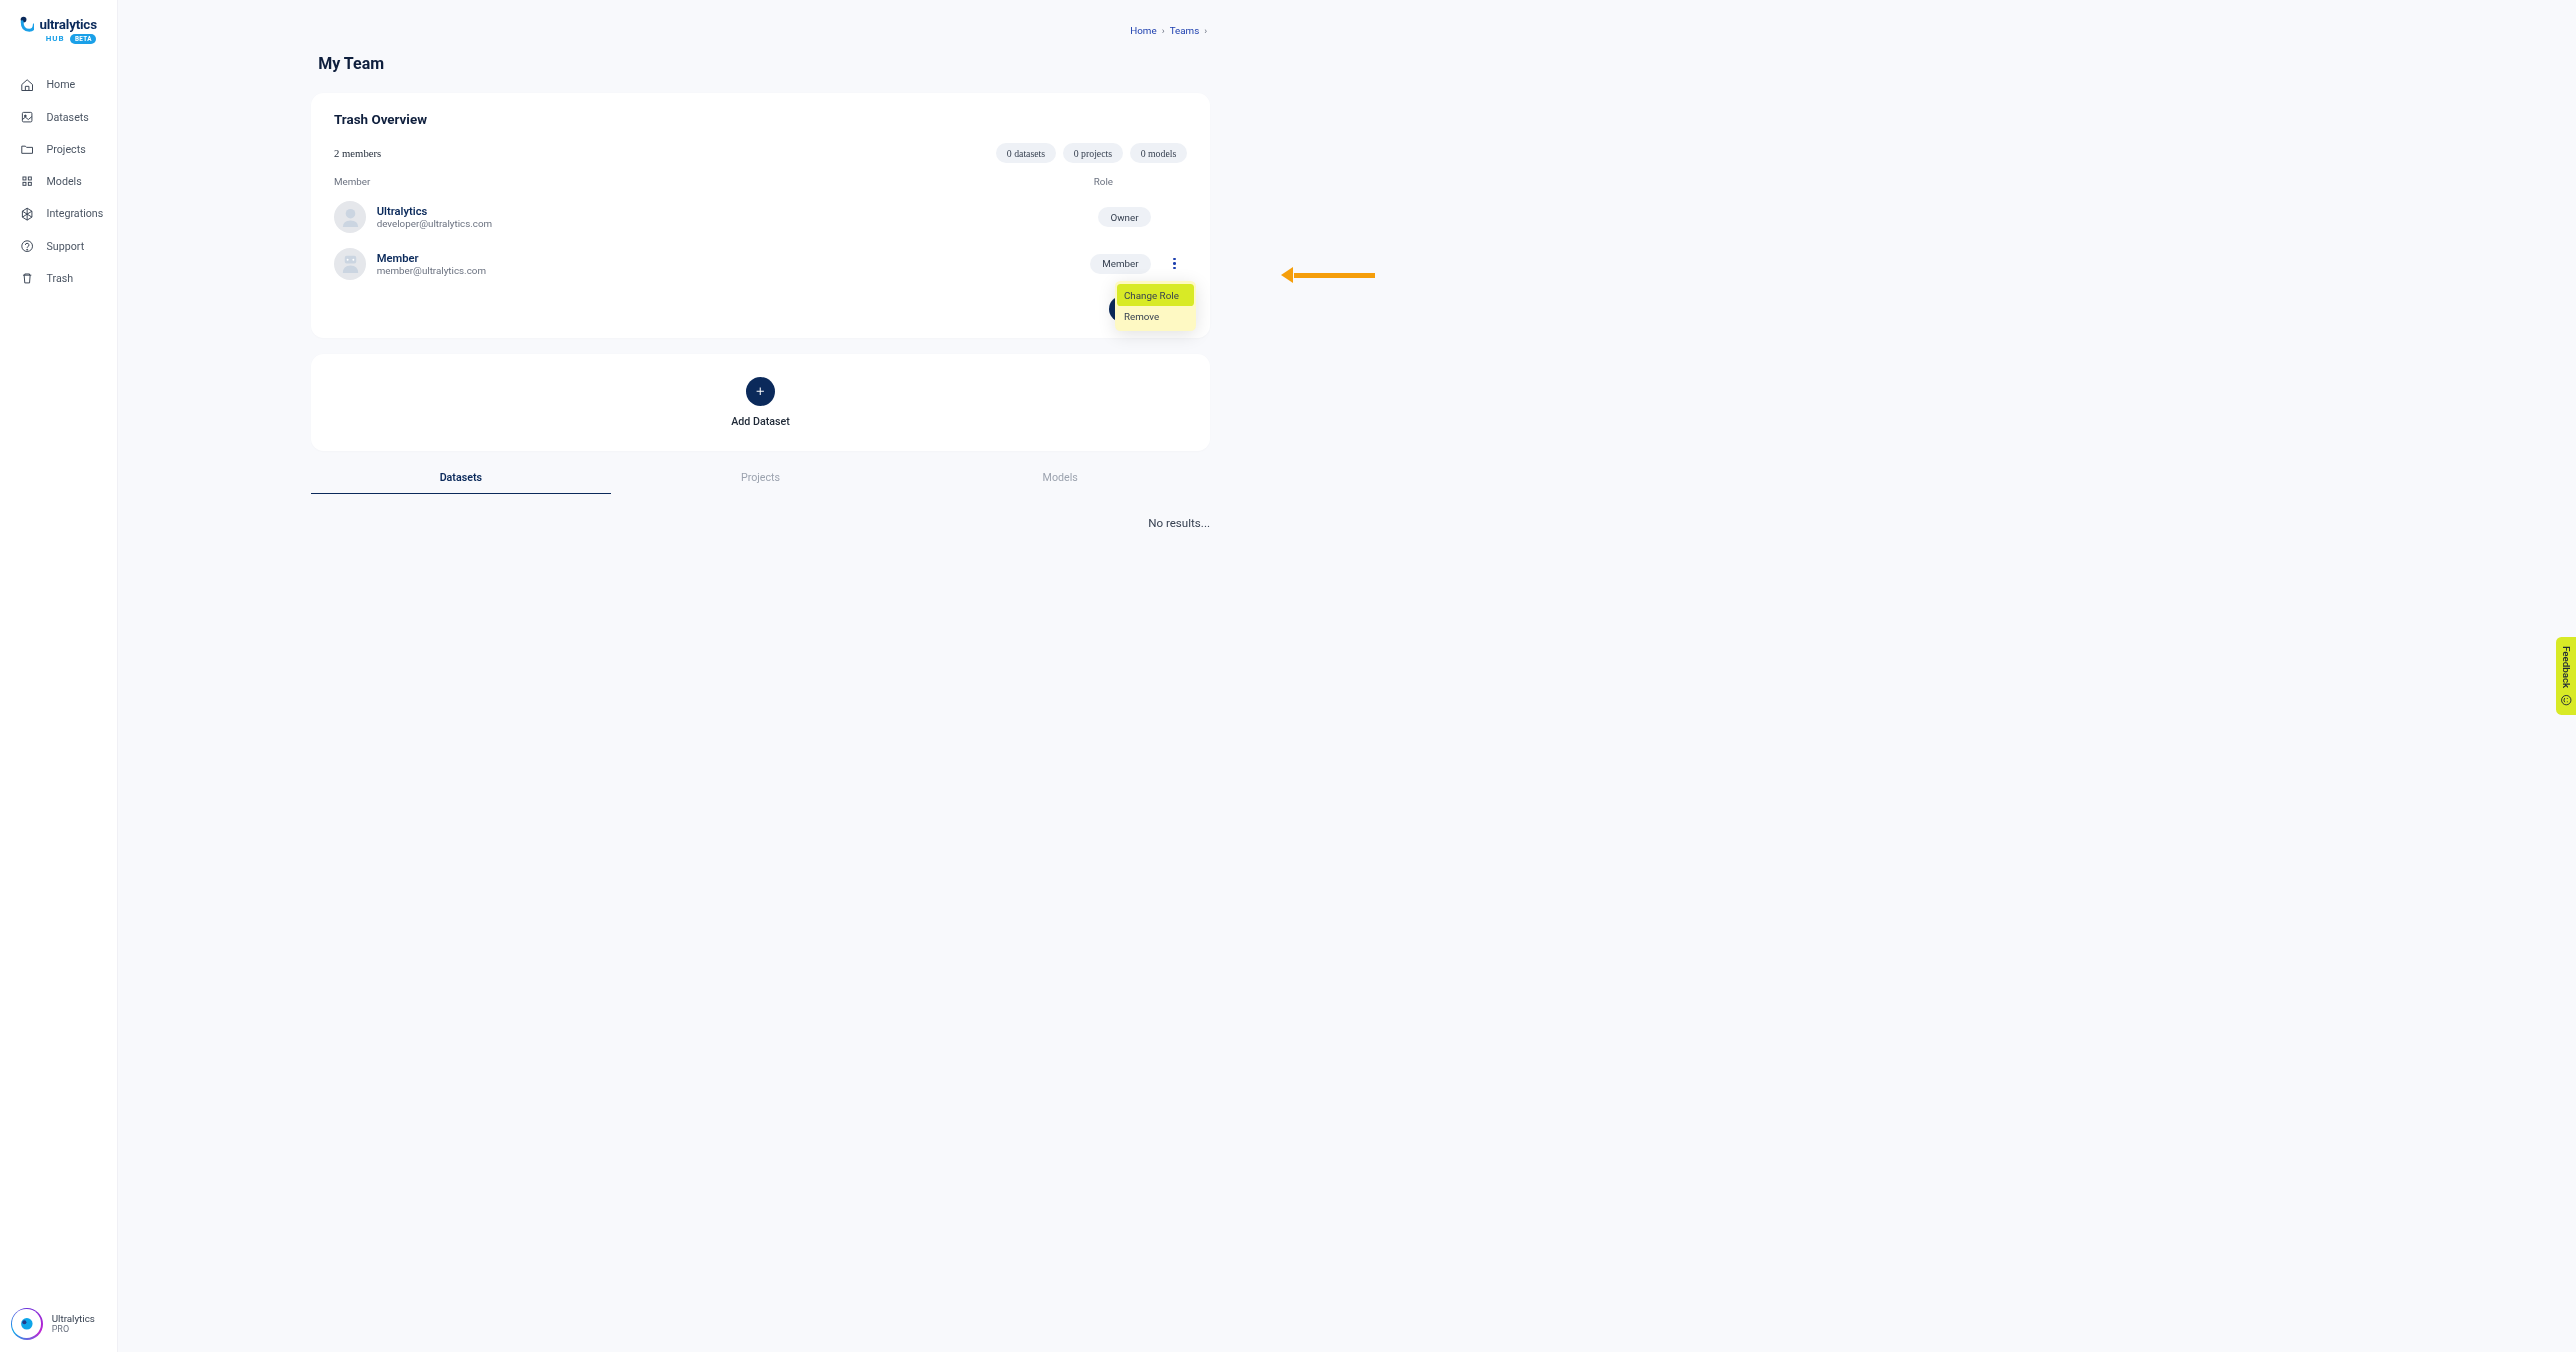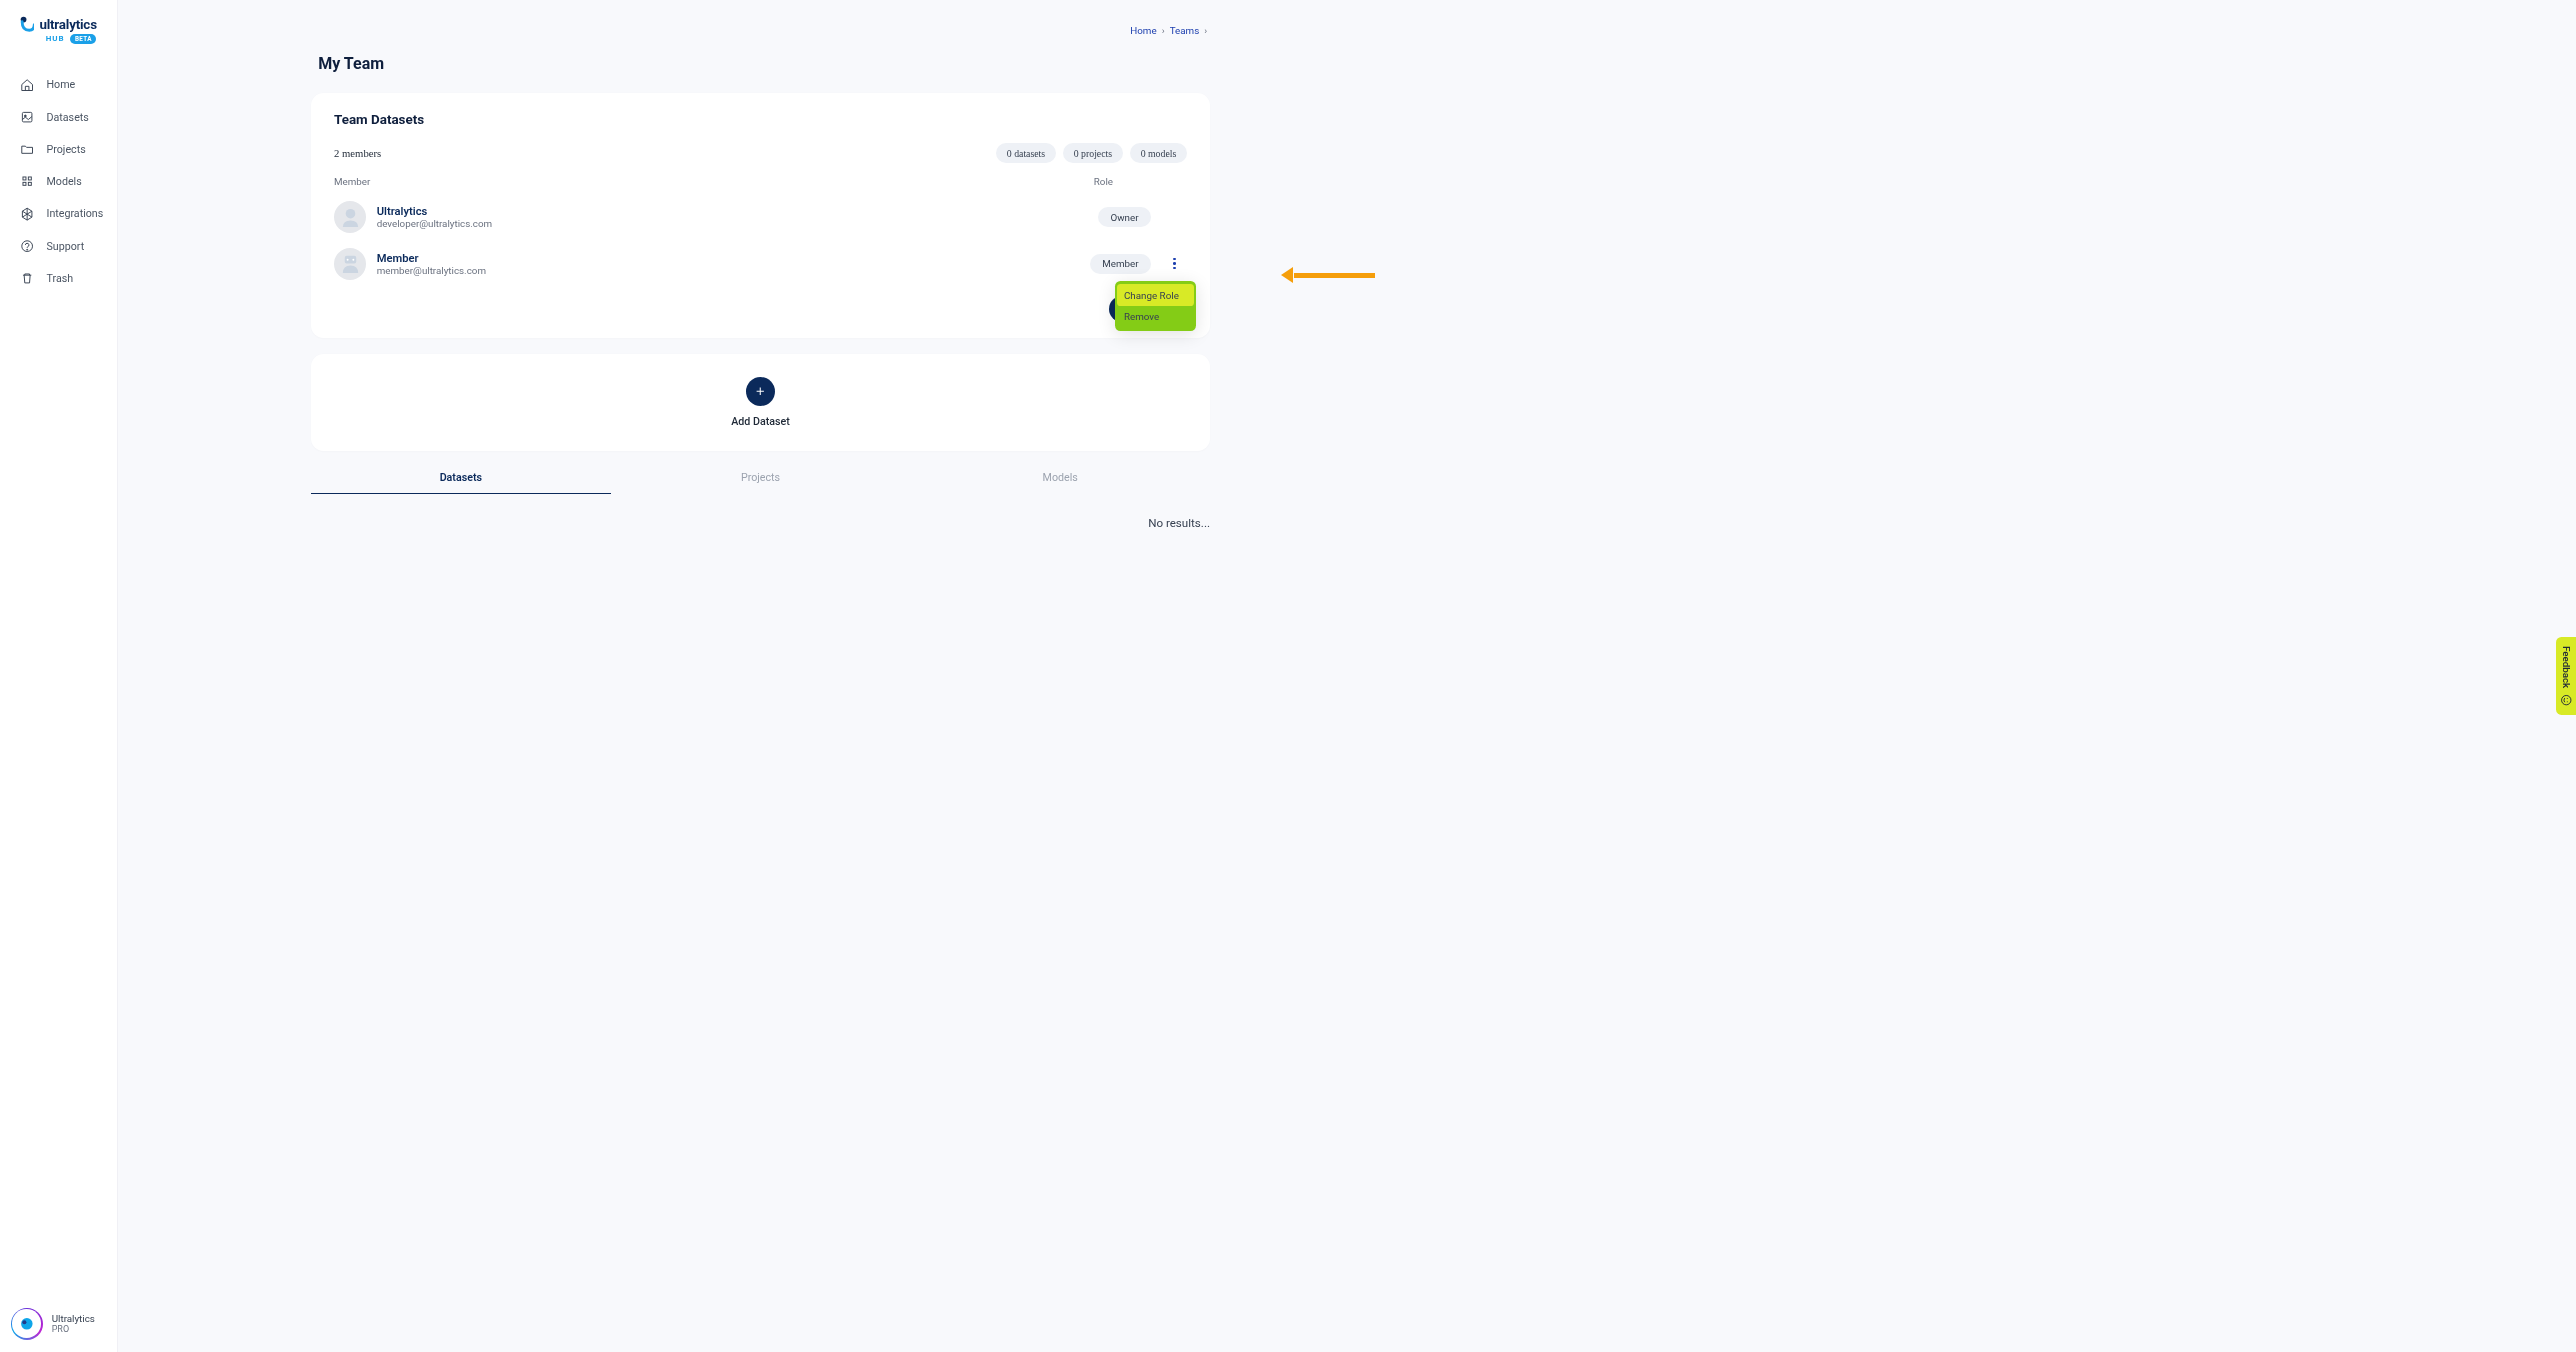--- a/index.html
+++ b/index.html
@@ -55,21 +55,21 @@
 .avatar { width: 32px; height: 32px; border-radius: 50%; background: #e5e7eb; display: flex; align-items: center; justify-content: center; }
 .avatar svg { width: 23px; height: 23px; fill: #cbd5e1; }
 .member-info { display: flex; flex-direction: column; }
 .member-name { font-size: 11.2px; font-weight: 600; color: #0b2a5b; }
 .member-email { font-size: 9.8px; color: #6b7280; }
 .member-right { display: flex; align-items: center; gap: 16px; position: relative; padding-right: 36px; }
 .role-pill { background: #eef1f6; color: #374151; font-size: 9.8px; padding: 4.5px 12.5px; border-radius: 10.7px; }
 .kebab { width: 14.3px; height: 18px; display: flex; flex-direction: column; align-items: center; justify-content: center; gap: 1.8px; cursor: pointer; position: absolute; right: 5.4px; }
 .kebab span { width: 2.7px; height: 2.7px; background: #1e40af; border-radius: 50%; }
 
-.dropdown { position: absolute; top: 27px; right: -9px; width: 81px; background: #84cc16; border-radius: 5.4px; box-shadow: 0 3.6px 18px rgba(0,0,0,0.12); padding: 3.6px 0; z-index: 10; }
+.dropdown { position: absolute; top: 27px; right: -9px; width: 81px; background: #fef9c3; border-radius: 5.4px; box-shadow: 0 3.6px 18px rgba(0,0,0,0.12); padding: 3.6px 0; z-index: 10; }
 .dropdown-item { padding: 5.4px 9px; font-size: 9.8px; color: #374151; cursor: pointer; }
 .dropdown-item.highlighted { background: #d8ea26; border-radius: 3.6px; margin: 0 1.8px; padding: 5.4px 7.2px; }
 
 .invite-row { display: flex; justify-content: flex-end; margin-top: 9px; }
 .invite-btn { background: #0b2a5b; color: #fff; font-size: 10.7px; font-weight: 600; padding: 7.2px 25px; border-radius: 16px; border: none; cursor: pointer; }
 
 .add-cards { display: flex; gap: 12.5px; margin-bottom: 10.7px; align-items: flex-end; }
 .add-card { flex: 1; display: flex; flex-direction: column; align-items: center; justify-content: center; padding: 23px 0; cursor: pointer; }
 .add-btn-circle { width: 29px; height: 29px; background: #0b2a5b; border-radius: 50%; display: flex; align-items: center; justify-content: center; color: #fff; margin-bottom: 9px; }
 .add-btn-circle svg { width: 12.5px; height: 12.5px; stroke: #fff; stroke-width: 2; }
@@ -200,21 +200,21 @@
     <div style="max-width: 899px; margin-left: 161px;">
     <div class="breadcrumb">
       <a>Home</a>
       <span class="sep">›</span>
       <a>Teams</a>
       <span class="sep">›</span>
     </div>
     <h1 class="page-title">My Team</h1>
 
     <div class="card overview">
-      <h2 class="overview-title">Team Datasets</h2>
+      <h2 class="overview-title">Trash Overview</h2>
       <div class="overview-row">
         <span class="members-count">2 members</span>
         <div class="stat-pills">
           <span class="stat-pill">0 datasets</span>
           <span class="stat-pill">0 projects</span>
           <span class="stat-pill">0 models</span>
         </div>
       </div>
       <div class="th-row">
         <span class="th">Member</span>

